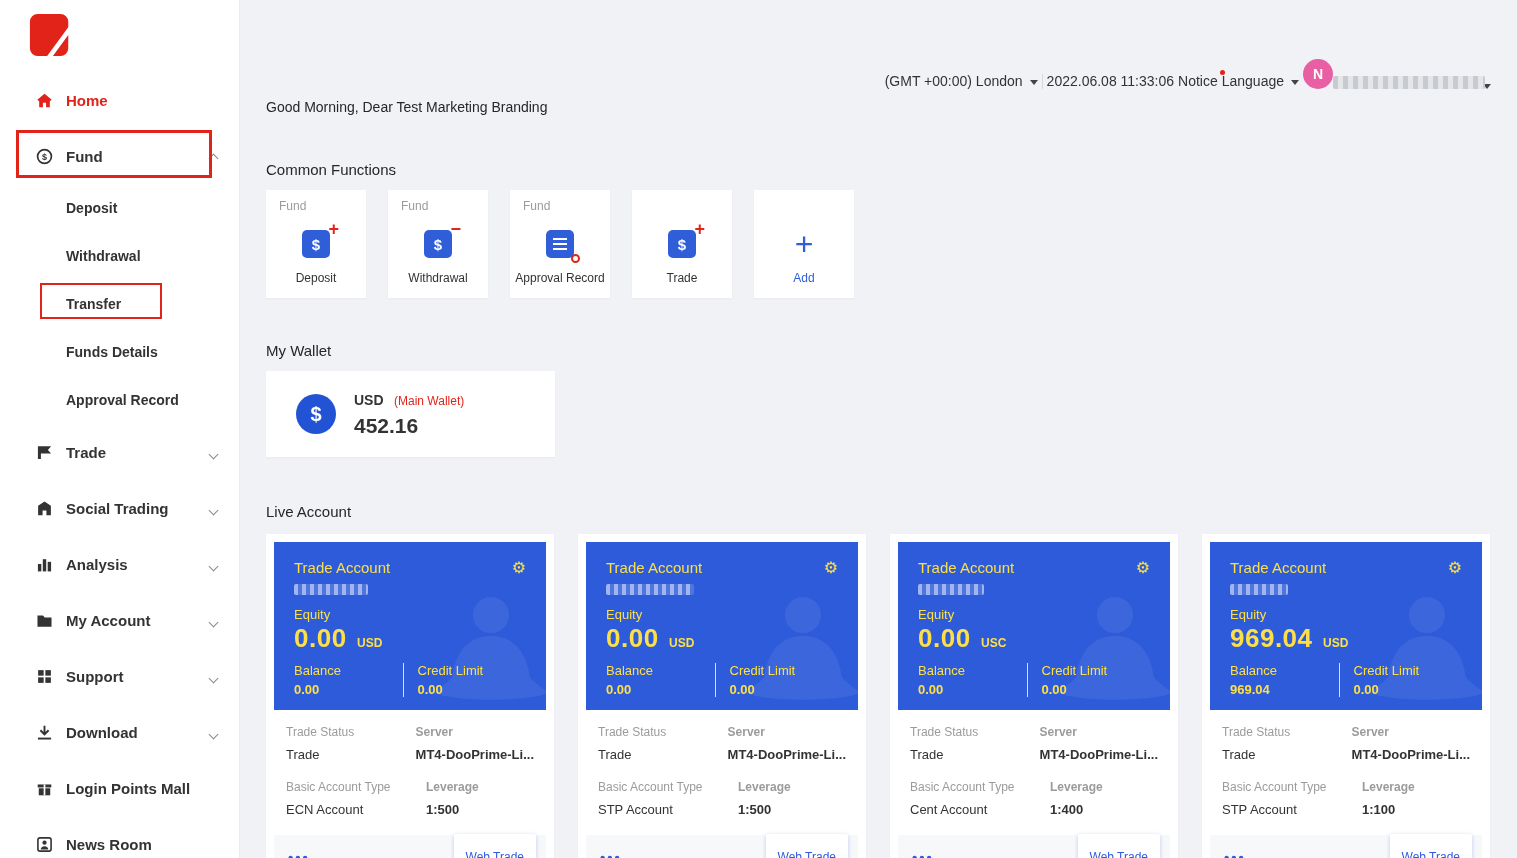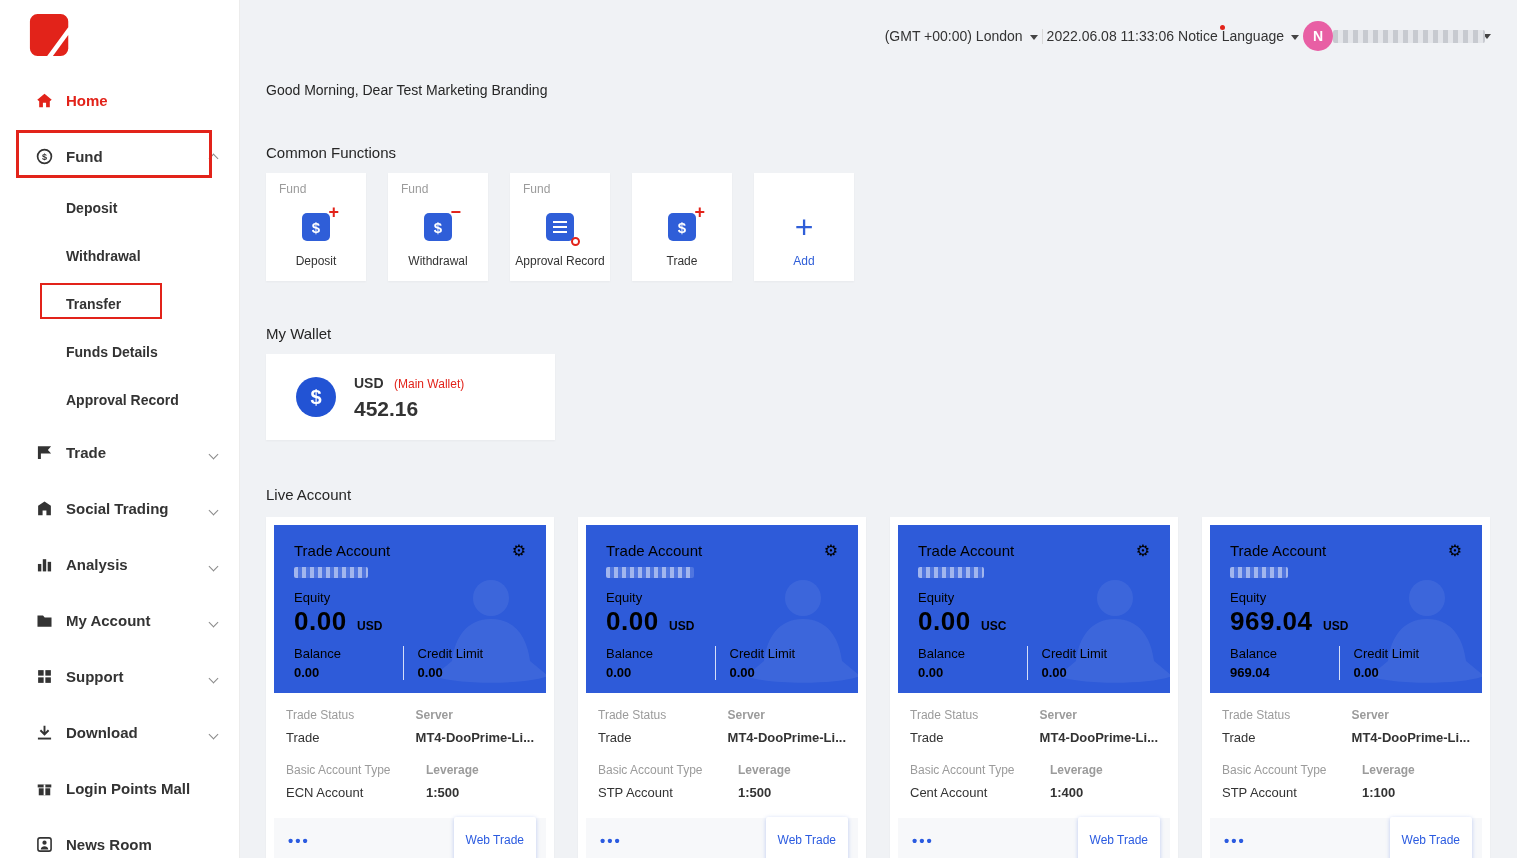--- a/index.html
+++ b/index.html
@@ -20,21 +20,21 @@
   .nav-chev { margin-left: auto; }
   .chev { display: inline-block; width: 7px; height: 7px; border-right: 1.7px solid #8a8a8a; border-bottom: 1.7px solid #8a8a8a; transform: rotate(45deg); margin-top: -3px; }
   .chev.up { transform: rotate(-135deg); margin-top: 4px; }
   .sub-item { height: 48px; line-height: 48px; padding-left: 66px; font-size: 14px; font-weight: 700; color: #333; cursor: pointer; }
   .annot { position: absolute; border: 3px solid #e2231a; pointer-events: none; }
   .annot-fund { left: 16px; top: 130px; width: 196px; height: 48px; }
   .annot-transfer { left: 40px; top: 283px; width: 122px; height: 36px; border-width: 2.5px; }
 
   
   .main { flex: 1; padding: 0 26px; overflow: hidden; }
-  .topbar { height: 72px; display: flex; align-items: center; justify-content: flex-end; gap: 4px; font-size: 14px; color: #333; }
+  .topbar { height: 72px; display: flex; align-items: flex-end; justify-content: flex-end; gap: 4px; font-size: 14px; color: #333; margin-top: 17px; }
   .caret { display: inline-block; width: 0; height: 0; border-left: 4px solid transparent; border-right: 4px solid transparent; border-top: 5px solid #444; margin-left: 7px; vertical-align: middle; }
   .tb-sep { width: 1px; height: 15px; background: #d9d9d9; }
   .notice-wrap { position: relative; cursor: pointer; }
   .notice-dot { position: absolute; top: -3px; right: -7px; width: 5px; height: 5px; border-radius: 50%; background: #e2231a; }
   .tb-item { cursor: pointer; }
   .avatar { width: 30px; height: 30px; border-radius: 50%; background: #e85fa4; color: #fff; display: flex; align-items: center; justify-content: center; font-size: 14px; font-weight: 700; cursor: pointer; }
   .user-blur { width: 152px; height: 13px; border-radius: 2px; margin-left: -4px;
     background: repeating-linear-gradient(90deg, #c7cad0 0 5px, #e4e6ea 5px 10px); filter: blur(.4px); cursor: pointer; }
 
   .greeting { font-size: 14px; margin-top: 10px; color: #262626; }
@@ -60,21 +60,21 @@
   .wallet-card { width: 289px; height: 86px; background: #fff; margin-top: 12px; display: flex; align-items: center; padding-left: 30px; box-shadow: 0 1px 2px rgba(0,0,0,.04); }
   .wallet-icon { width: 40px; height: 40px; border-radius: 50%; background: #2253d4; color: #fff; font-size: 20px; font-weight: 700; display: flex; align-items: center; justify-content: center; }
   .wallet-info { margin-left: 18px; }
   .wallet-cur { font-size: 14px; font-weight: 700; }
   .wallet-tag { font-size: 12px; color: #e2231a; margin-left: 6px; font-weight: 400; }
   .wallet-amt { font-size: 21px; font-weight: 700; margin-top: 5px; }
 
   
   .acct-row { display: flex; gap: 24px; margin-top: 14px; }
   .acct-card { width: 288px; background: #fff; padding: 8px 8px 0; box-shadow: 0 1px 2px rgba(0,0,0,.04); }
-  .acct-blue { background: #2e5bd9; color: #000000; padding: 17px 20px 0; height: 168px; position: relative; overflow: hidden; }
+  .acct-blue { background: #2e5bd9; color: #fde047; padding: 17px 20px 0; height: 168px; position: relative; overflow: hidden; }
   .watermark { position: absolute; right: -20px; top: 34px; pointer-events: none; }
   .acct-head { display: flex; justify-content: space-between; align-items: center; font-size: 15px; position: relative; z-index: 1; }
   .gear { font-size: 16px; cursor: pointer; line-height: 1; }
   .acct-num { width: 74px; height: 11px; margin-top: 8px; border-radius: 2px;
     background: repeating-linear-gradient(90deg, rgba(255,255,255,.55) 0 4px, rgba(255,255,255,.16) 4px 8px); }
   .acct-equity-label { margin-top: 12px; font-size: 13px; position: relative; z-index: 1; }
   .acct-equity { margin-top: 1px; position: relative; z-index: 1; }
   .acct-equity .amt { font-size: 26px; font-weight: 700; letter-spacing: .5px; }
   .acct-equity .cur { font-size: 12px; font-weight: 700; margin-left: 6px; }
   .acct-bc { display: flex; margin-top: 9px; position: relative; z-index: 1; }

